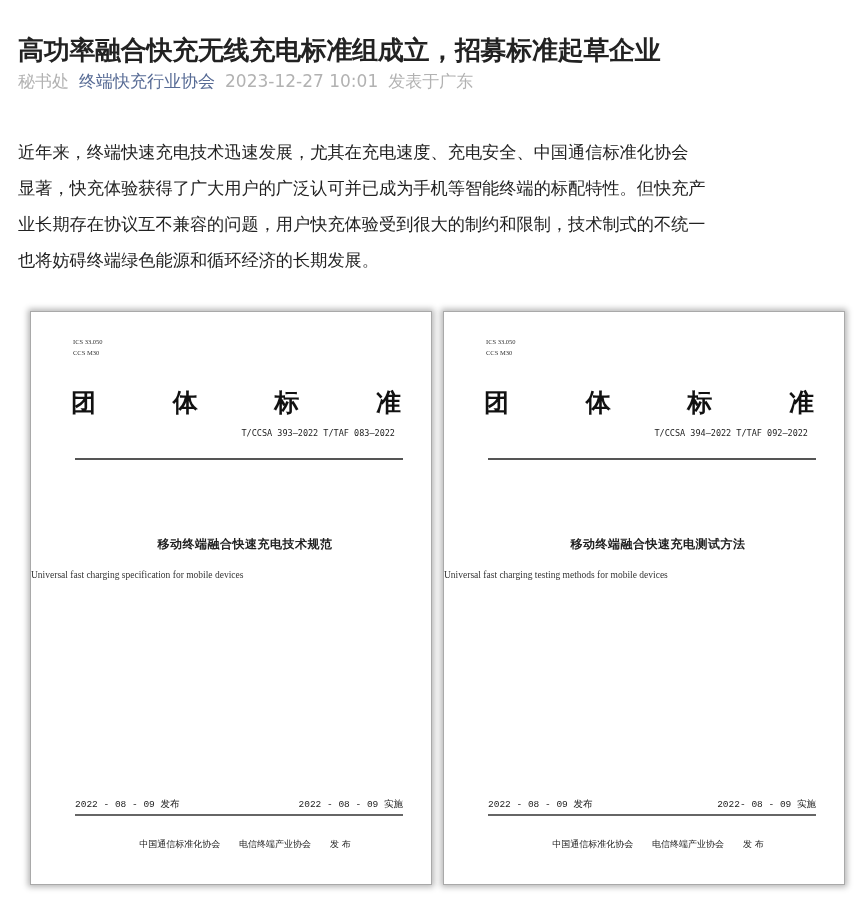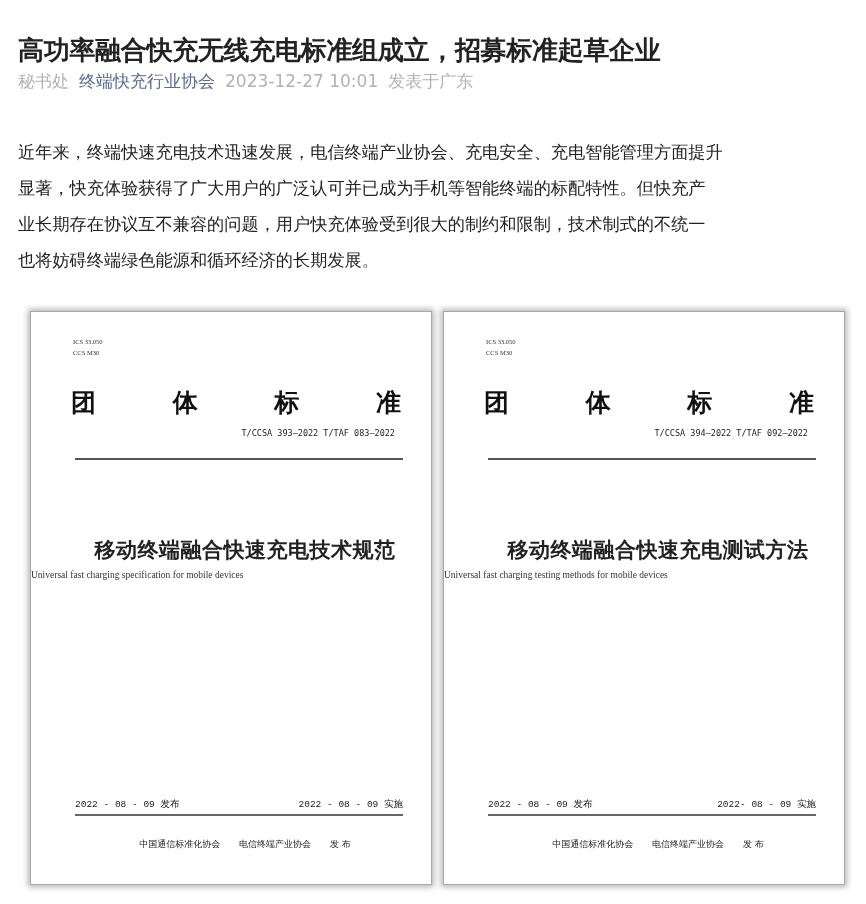--- a/index.html
+++ b/index.html
@@ -108,21 +108,21 @@
     top: 146px;
     height: 1.5px;
     background: #555;
   }
   .doc-title {
     position: absolute;
     left: 0;
     right: 0;
     top: 224px;
     text-align: center;
-    font-size: 21px;
+    font-size: 12px;
     font-weight: bold;
     color: #222;
     letter-spacing: 0.5px;
     margin-left: 28px;
   }
   .doc-subtitle {
     position: absolute;
     left: 0;
     right: 0;
     top: 258px;
@@ -160,21 +160,21 @@
 </head>
 <body>
 
 <h1 class="title">高功率融合快充无线充电标准组成立，招募标准起草企业</h1>
 
 <div class="meta">
   <span class="author">秘书处</span><span class="account">终端快充行业协会</span><span class="date">2023-12-27 10:01</span><span class="location">发表于广东</span>
 </div>
 
 <div class="para">
-  <span class="line">近年来，终端快速充电技术迅速发展，电信终端产业协会、充电安全、充电智能管理方面提升</span>
+  <span class="line">近年来，终端快速充电技术迅速发展，尤其在充电速度、充电安全、中国通信标准化协会</span>
   <span class="line">显著，快充体验获得了广大用户的广泛认可并已成为手机等智能终端的标配特性。但快充产</span>
   <span class="line">业长期存在协议互不兼容的问题，用户快充体验受到很大的制约和限制，技术制式的不统一</span>
   <span class="line">也将妨碍终端绿色能源和循环经济的长期发展。</span>
 </div>
 
 <div class="figure">
 
   <div class="cover left">
     <div class="ics">
       <div>ICS 33.050</div>

